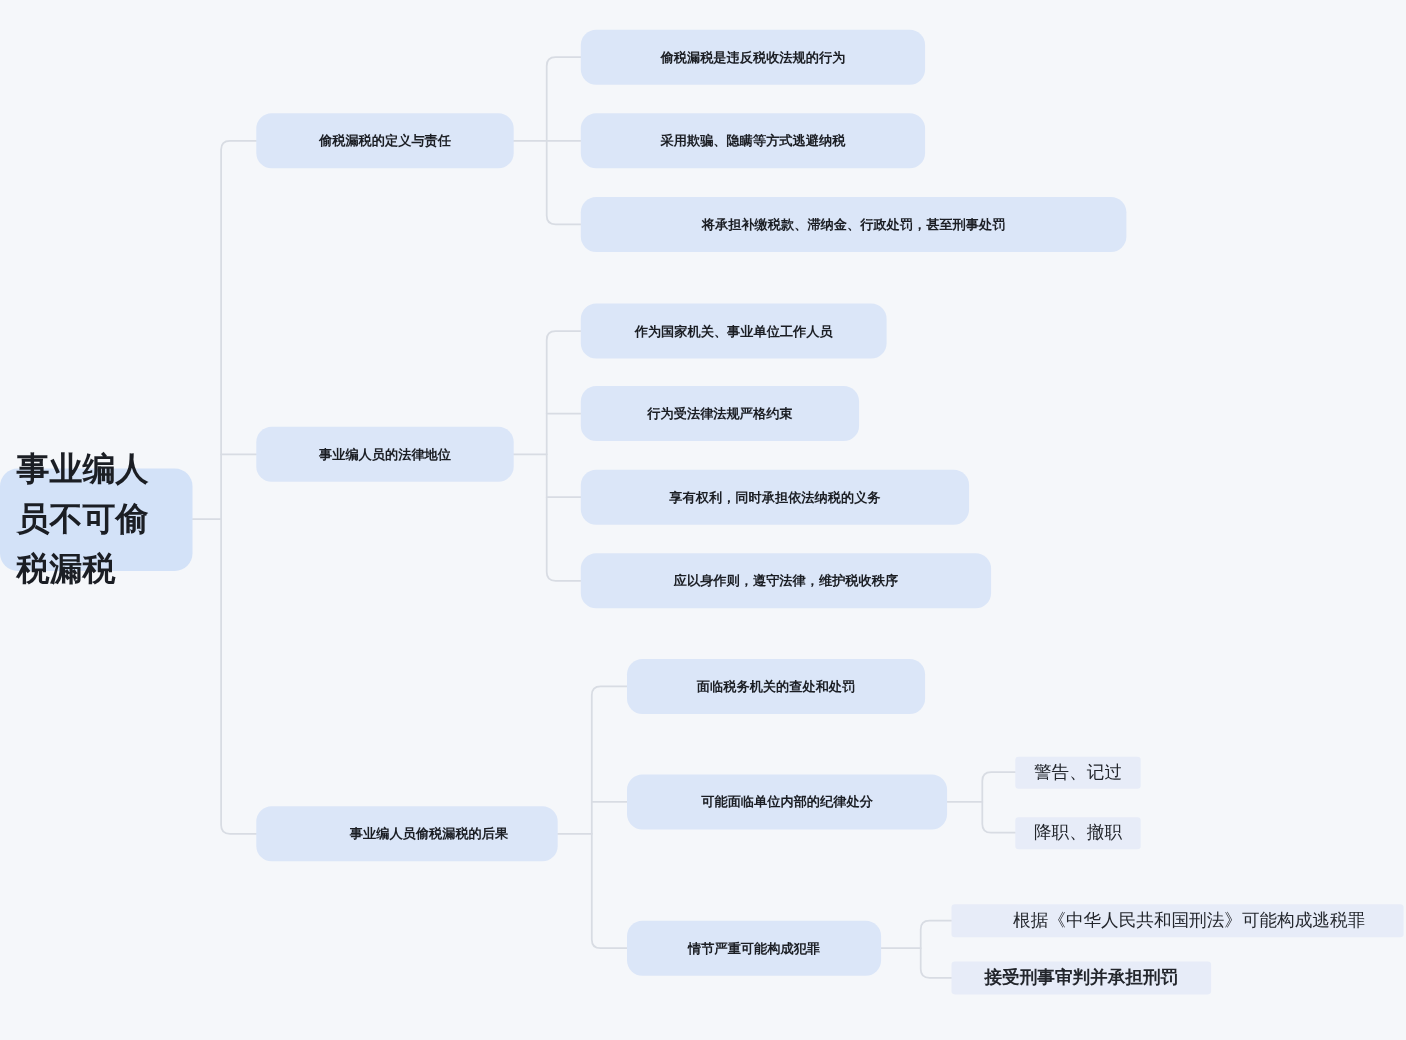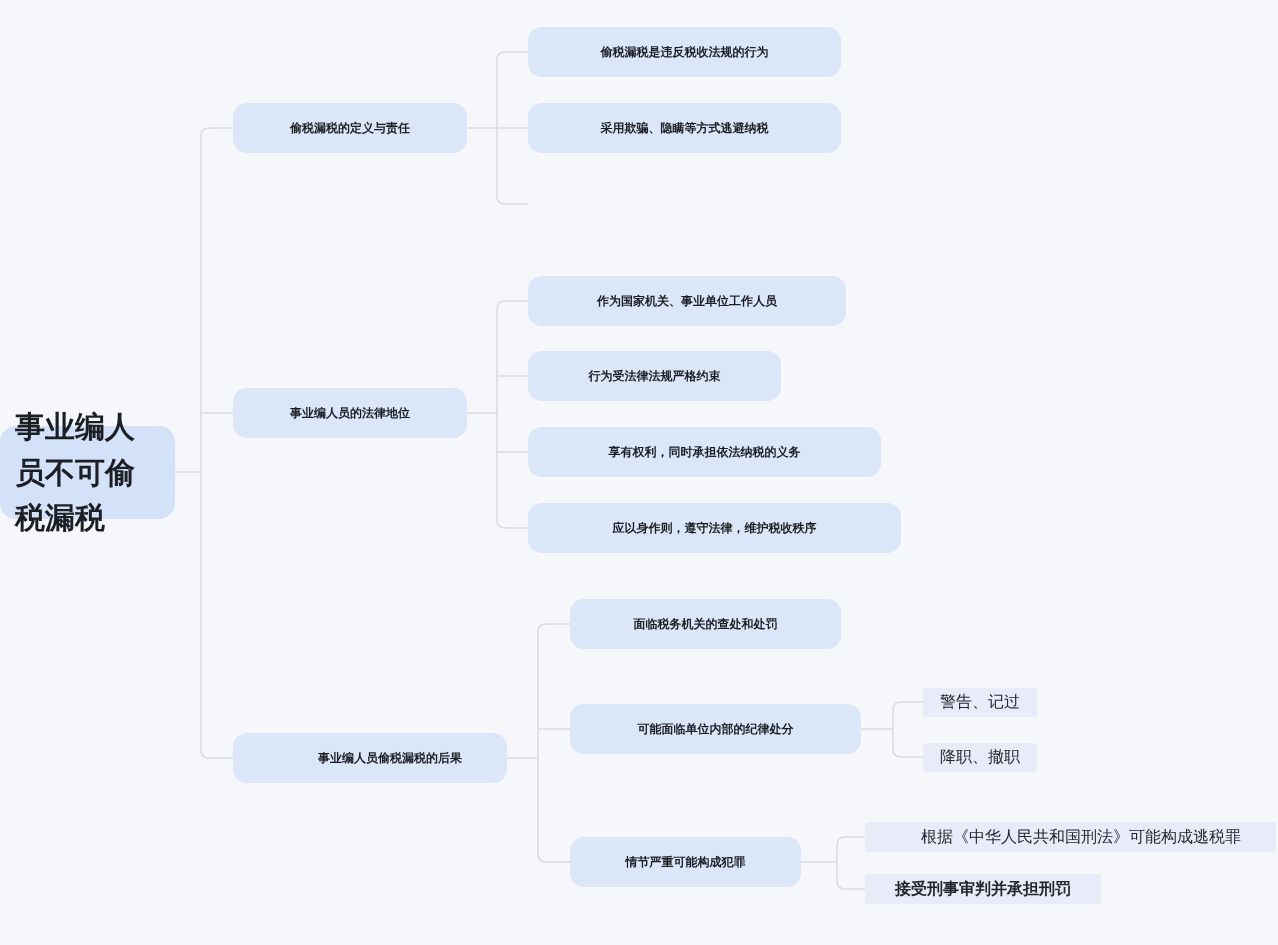--- a/index.html
+++ b/index.html
@@ -73,22 +73,23 @@
   </svg>
 
   <div class="node root" style="left:0px;top:426px;width:175px;height:93px;">事业编人员不可偷税漏税</div>
 
   <div class="node topic" style="left:233px;top:103px;width:234px;height:50px;">偷税漏税的定义与责任</div>
   <div class="node topic" style="left:233px;top:388px;width:234px;height:50px;">事业编人员的法律地位</div>
   <div class="node topic" style="left:233px;top:733px;width:274px;height:50px;padding-left:40px;">事业编人员偷税漏税的后果</div>
 
   <div class="node topic" style="left:528px;top:27px;width:313px;height:50px;">偷税漏税是违反税收法规的行为</div>
   <div class="node topic" style="left:528px;top:103px;width:313px;height:50px;">采用欺骗、隐瞒等方式逃避纳税</div>
+  <div class="node topic" style="left:528px;top:179px;width:496px;height:50px;">将承担补缴税款、滞纳金、行政处罚，甚至刑事处罚</div>
 
-  <div class="node topic" style="left:528px;top:276px;width:318px;height:50px;">作为国家机关、事业单位工作人员</div>
+  <div class="node topic" style="left:528px;top:276px;width:278px;height:50px;">作为国家机关、事业单位工作人员</div>
   <div class="node topic" style="left:528px;top:351px;width:253px;height:50px;">行为受法律法规严格约束</div>
   <div class="node topic" style="left:528px;top:427px;width:353px;height:50px;">享有权利，同时承担依法纳税的义务</div>
   <div class="node topic" style="left:528px;top:503px;width:373px;height:50px;">应以身作则，遵守法律，维护税收秩序</div>
 
   <div class="node topic" style="left:570px;top:599px;width:271px;height:50px;">面临税务机关的查处和处罚</div>
   <div class="node topic" style="left:570px;top:704px;width:291px;height:50px;">可能面临单位内部的纪律处分</div>
   <div class="node topic" style="left:570px;top:837px;width:231px;height:50px;">情节严重可能构成犯罪</div>
 
   <div class="node leaf" style="left:923px;top:688px;width:114px;height:29px;">警告、记过</div>
   <div class="node leaf" style="left:923px;top:743px;width:114px;height:29px;">降职、撤职</div>

